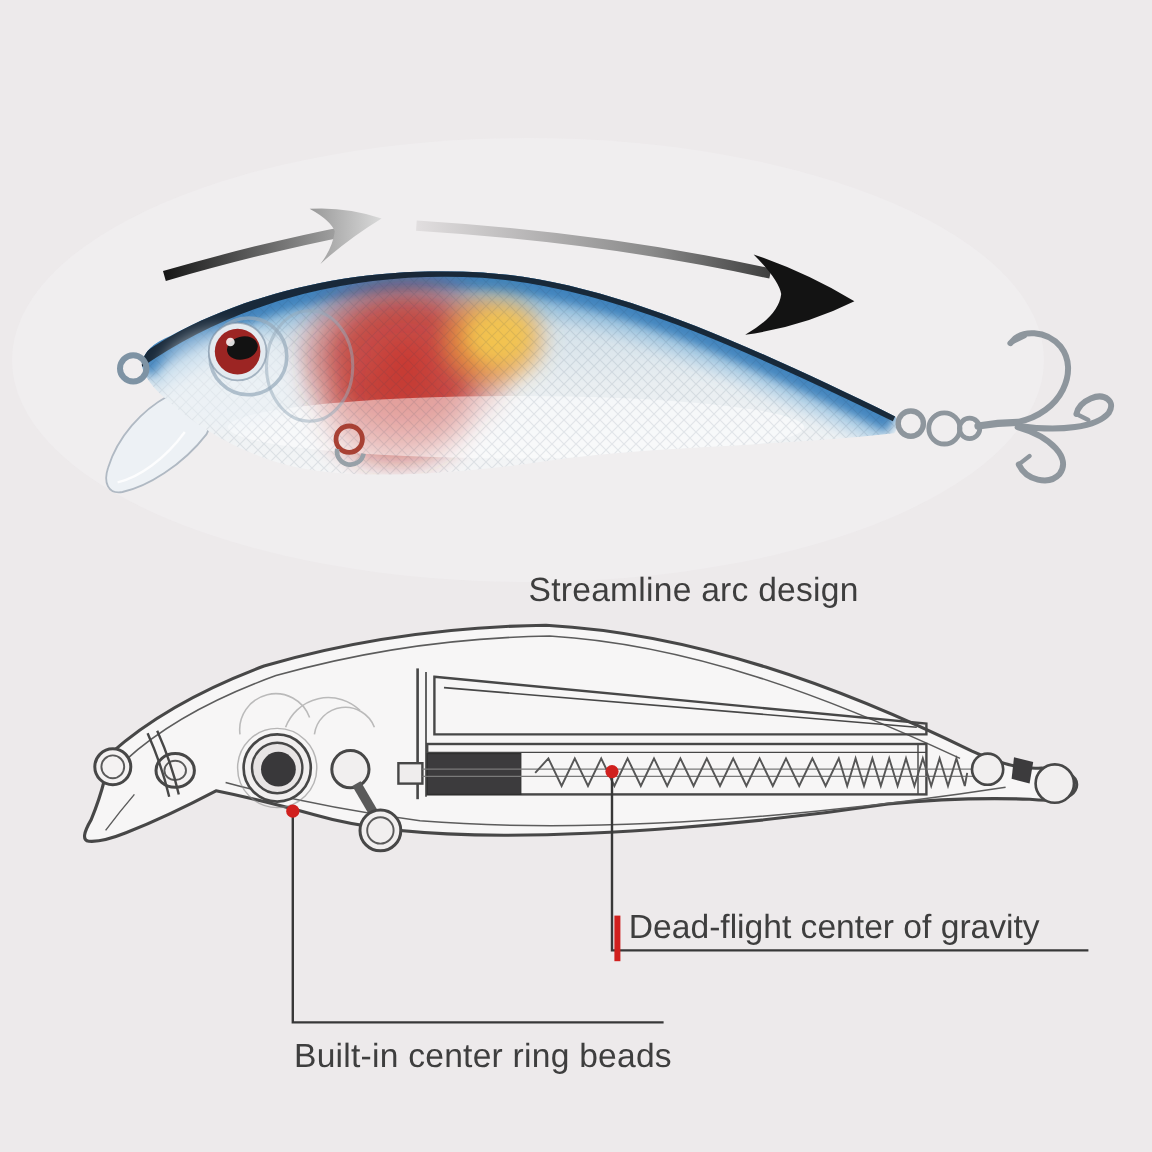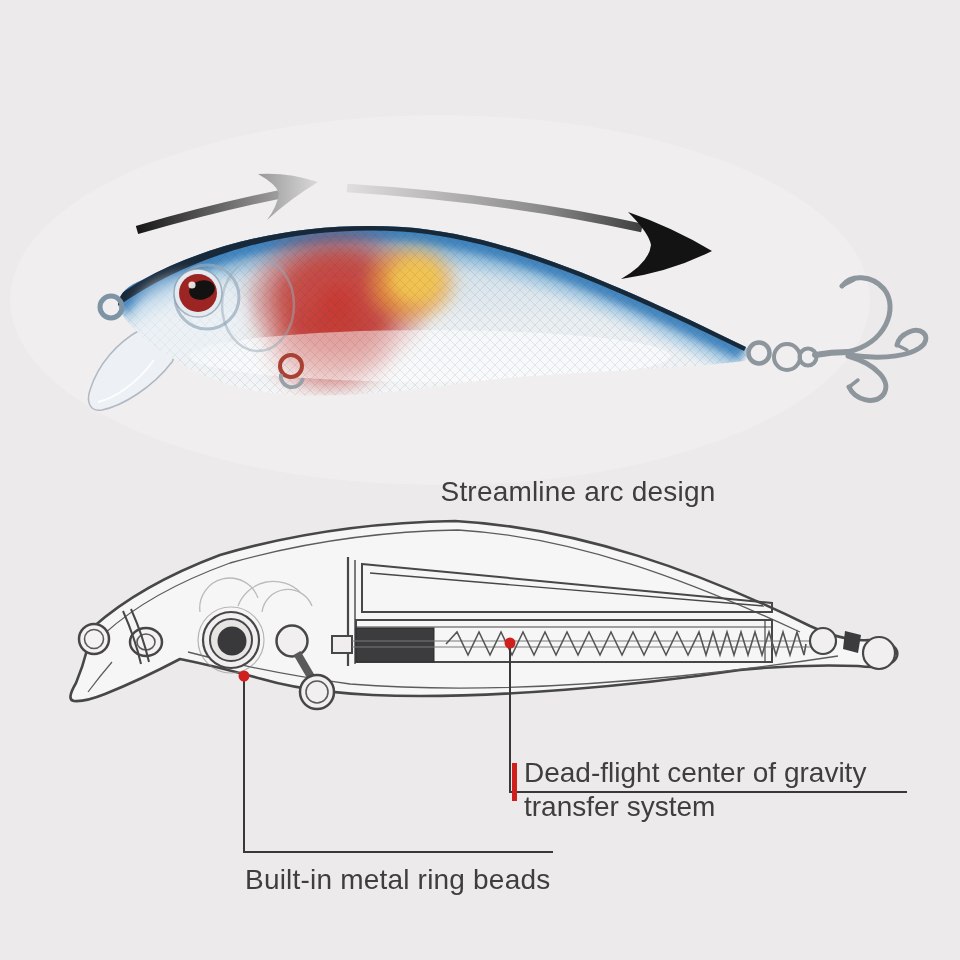--- a/index.html
+++ b/index.html
@@ -231,19 +231,18 @@
     <circle cx="510" cy="643" r="5.5" fill="#d0201e"></circle>
   </g>
 </svg>
 
 <div class="caption streamline">Streamline arc design</div>
 
 <div class="dead-flight">
   <span class="redbar"></span>
   <span>
     <span>Dead-flight center of gravity</span><br>
-    <span>transfer system</span>
   </span>
 </div>
 
-<div class="caption ring-beads">Built-in metal ring beads</div>
+<div class="caption ring-beads">Built-in center ring beads</div>
 
 </div>
 
 </body></html>

